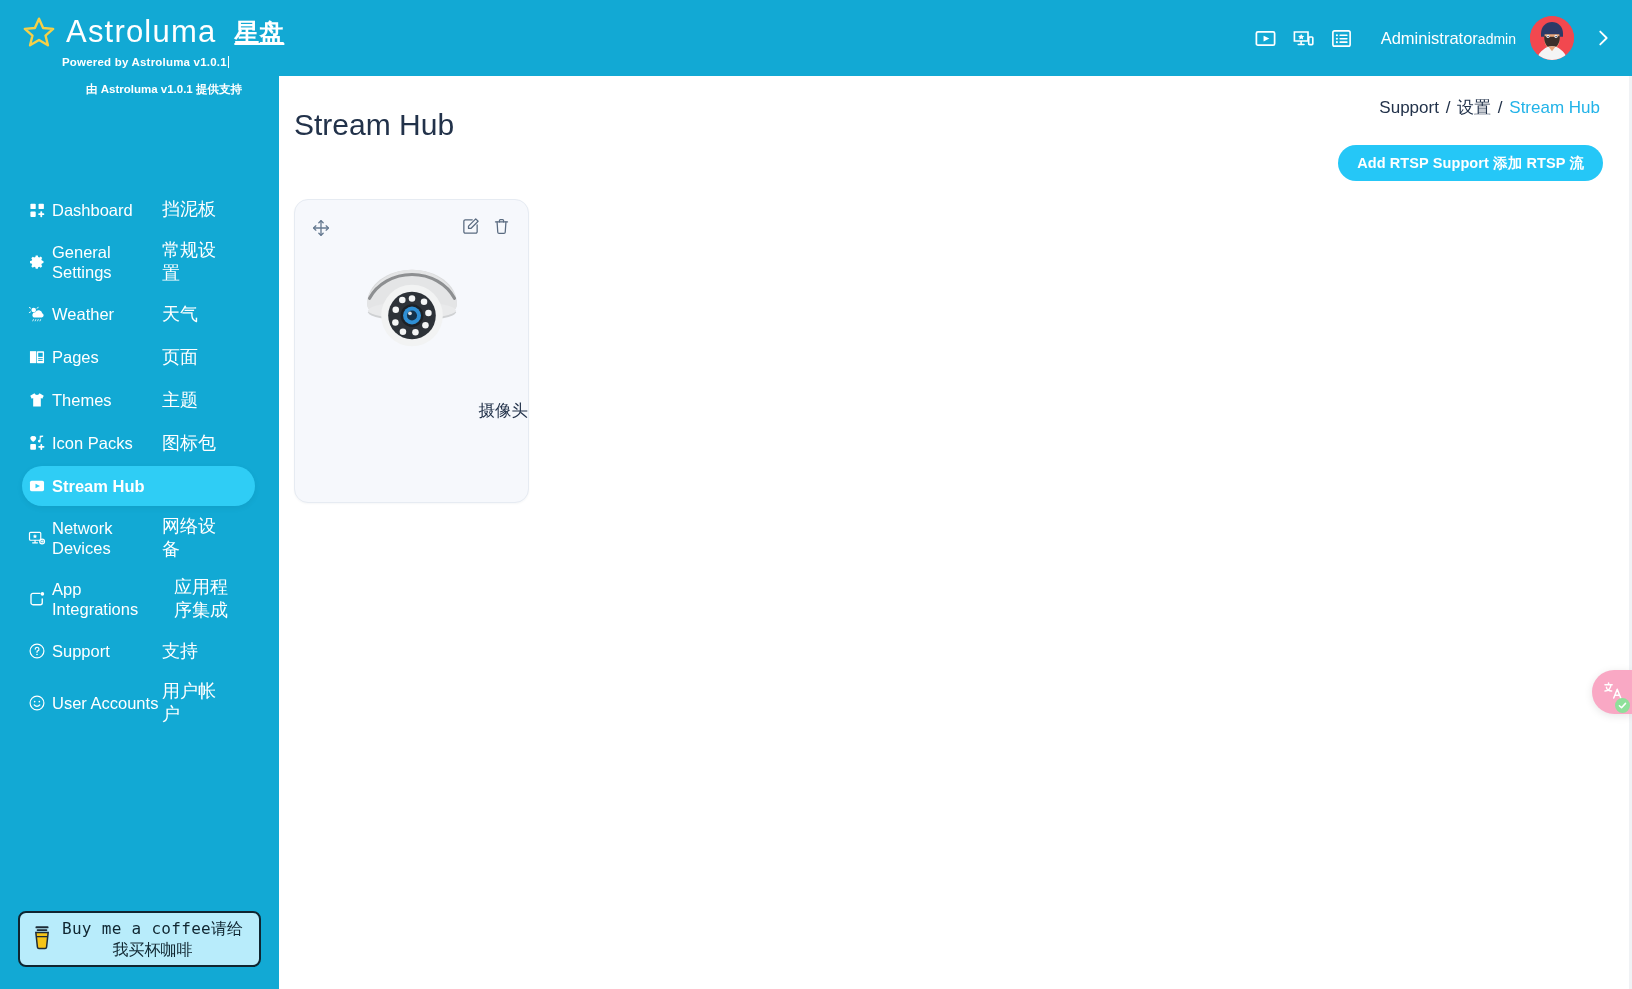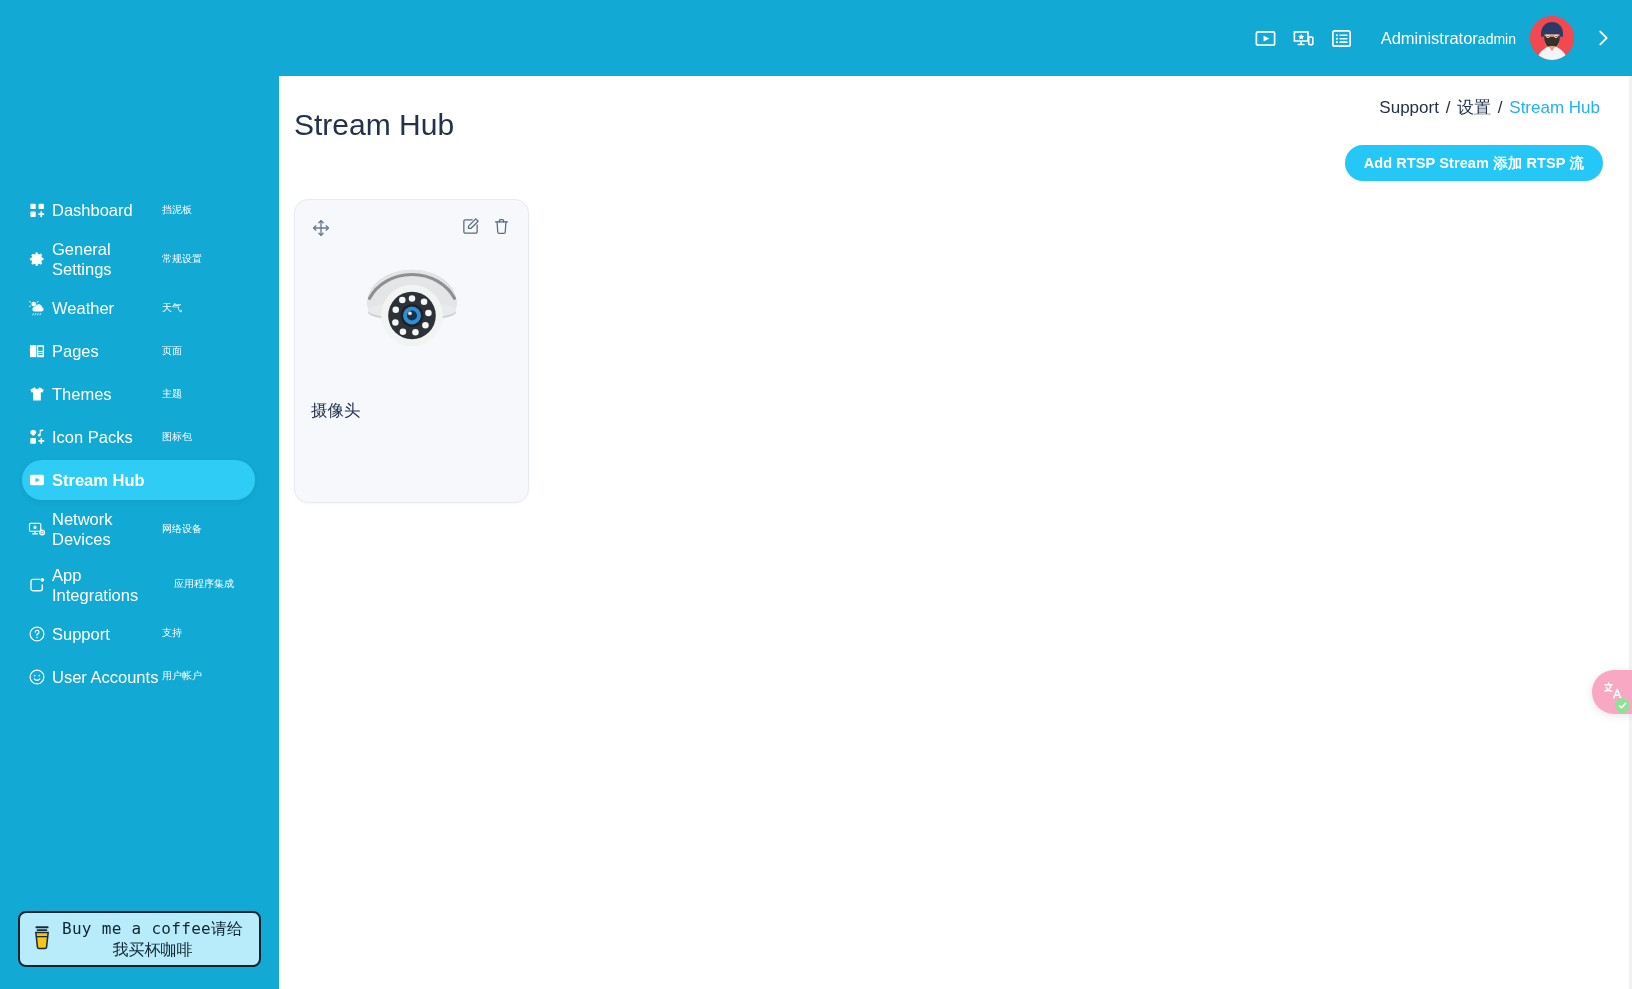--- a/index.html
+++ b/index.html
@@ -138,21 +138,21 @@
   }
   .nav-label {
     font-size: 16.5px;
     font-weight: 400;
     line-height: 1.22;
     margin-left: 0;
     width: 108px;
     color: #ffffff;
   }
   .nav-cn {
-    font-size: 10px;
+    font-size: 18px;
     font-weight: 400;
     line-height: 1.28;
     color: #ffffff;
     width: 62px;
     margin-left: 2px;
   }
   .nav-item.active {
     background: #2fcdf5;
     margin-left: 22px;
     margin-right: 24px;
@@ -256,21 +256,21 @@
   }
   .card-actions .act { width: 19px; height: 21px; color: #5a6b80; cursor: pointer; }
   .cam-art {
     position: absolute;
     left: 0; right: 0; top: 62px;
     display: flex; justify-content: center;
   }
   .cam-name {
     position: absolute;
     left: 16px; right: 0; top: 200px;
-    text-align: left;
+    text-align: right;
     color: #22324a;
     font-size: 16.5px;
   }
 
   
   #translate-widget {
     position: absolute;
     right: 0; top: 670px;
     width: 40px; height: 44px;
     background: #f9a8c4;
@@ -294,20 +294,33 @@
     width: 3px; height: 913px;
     background: #f0f2f5;
     z-index: 5;
   }
 </style>
 </head>
 <body>
 
 <div id="topbar">
 
+  <div id="brand-block">
+    <div class="brand-row">
+      <span class="star-icon">
+        <svg viewBox="0 0 24 24" width="34" height="34" fill="none" stroke="#f7d046" stroke-width="1.7" stroke-linejoin="round">
+          <polygon points="12,2.6 14.9,9.2 22,9.8 16.6,14.5 18.3,21.4 12,17.7 5.7,21.4 7.4,14.5 2,9.8 9.1,9.2"></polygon>
+        </svg>
+      </span>
+      <span class="brand-name">Astroluma</span>
+      <span class="brand-cn">星盘</span>
+    </div>
+    <div class="powered"><span>Powered by Astroluma v1.0.1</span><span class="caret"></span></div>
+    <div class="powered-cn">由 Astroluma v1.0.1 提供支持</div>
+  </div>
 
   <div id="header-right">
 
     <div class="hdr-icon">
       <svg viewBox="0 0 24 24" width="23" height="23" fill="none" stroke="#ffffff" stroke-width="1.8">
         <rect x="2.5" y="5" width="19" height="14" rx="1.6"></rect>
         <polygon points="10,9 16,12 10,15" fill="#ffffff" stroke="none"></polygon>
       </svg>
     </div>
 
@@ -518,21 +531,21 @@
   <h1 id="page-title">Stream Hub</h1>
 
   <div id="breadcrumb">
     <span class="crumb">Support</span>
     <span class="sep">/</span>
     <span class="crumb">设置</span>
     <span class="sep">/</span>
     <span class="current">Stream Hub</span>
   </div>
 
-  <button id="add-btn">Add RTSP Stream 添加 RTSP 流</button>
+  <button id="add-btn">Add RTSP Support 添加 RTSP 流</button>
 
   <div id="stream-grid">
     <div class="stream-card">
 
       <span class="card-move">
         <svg viewBox="0 0 24 24" width="20" height="20" fill="none" stroke="#667a91" stroke-width="1.6" stroke-linecap="round" stroke-linejoin="round">
           <path d="M12 3.2v17.6M3.2 12h17.6"></path>
           <polyline points="9.4,5.8 12,3.2 14.6,5.8"></polyline>
           <polyline points="9.4,18.2 12,20.8 14.6,18.2"></polyline>
           <polyline points="5.8,9.4 3.2,12 5.8,14.6"></polyline>

